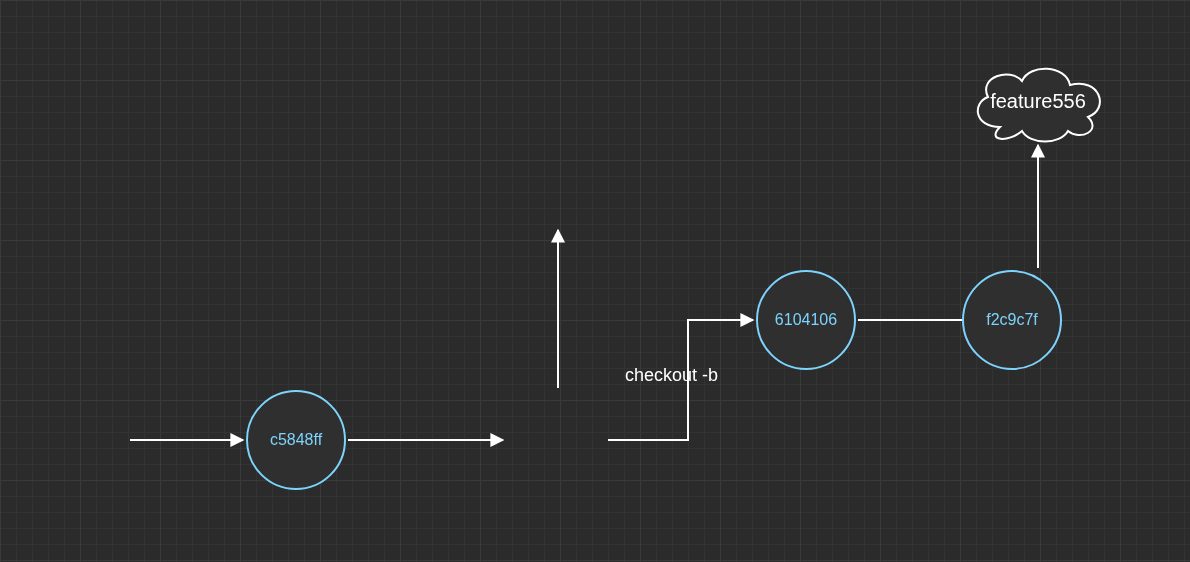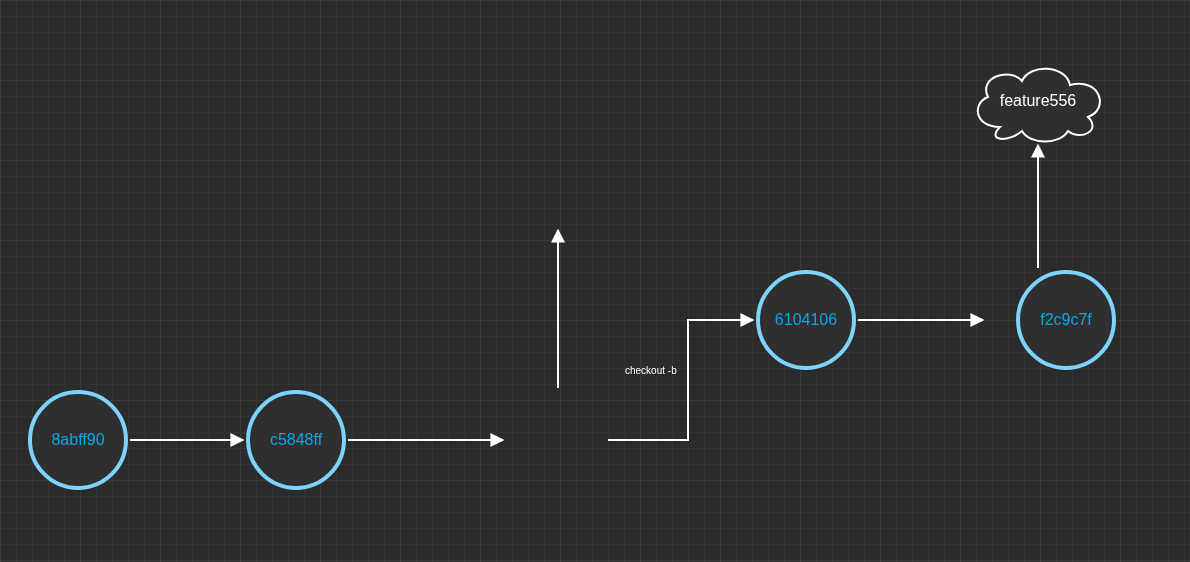--- a/index.html
+++ b/index.html
@@ -24,49 +24,49 @@
   .canvas {
     position: absolute;
     inset: 0;
   }
   .node {
     position: absolute;
     width: 100px;
     height: 100px;
     border-radius: 50%;
     background: #2f2f2f;
-    border: 4px solid #7dd3fc;
-    color: #0ea5e9;
+    border: 2px solid #7dd3fc;
+    color: #7dd3fc;
     display: flex;
     align-items: center;
     justify-content: center;
     font-size: 16px;
     box-sizing: border-box;
     text-align: center;
   }
   .cloud {
     position: absolute;
     color: #fff;
     text-align: center;
-    font-size: 16px;
+    font-size: 20px;
   }
   .cloud svg {
     display: block;
   }
   .cloud .cloud-label {
     position: absolute;
     left: 50%;
     top: 50%;
     transform: translate(-50%, -45%);
     white-space: nowrap;
   }
   .edge-label {
     position: absolute;
     color: #fff;
-    font-size: 10px;
+    font-size: 18px;
     white-space: nowrap;
   }
   svg.connectors {
     position: absolute;
     inset: 0;
     width: 1190px;
     height: 562px;
     pointer-events: none;
   }
 </style>
@@ -90,30 +90,27 @@
 
     <line x1="558" y1="388" x2="558" y2="230" stroke="#fff" stroke-width="2" marker-end="url(#arrow)"></line>
 
     <path d="M 608 440 L 688 440 L 688 320 L 753 320" fill="none" stroke="#fff" stroke-width="2" marker-end="url(#arrow)"></path>
 
     <line x1="858" y1="320" x2="983" y2="320" stroke="#fff" stroke-width="2" marker-end="url(#arrow)"></line>
 
     <line x1="1038" y1="268" x2="1038" y2="145" stroke="#fff" stroke-width="2" marker-end="url(#arrow)"></line>
   </svg>
 
-  <div class="node" style="left:28px; top:390px;">
-    <span>8abff90</span>
-  </div>
   <div class="node" style="left:246px; top:390px;justify-content:center;">
     <span>c5848ff</span>
   </div>
   <div class="node" style="left:756px; top:270px;">
     <span>6104106</span>
   </div>
-  <div class="node" style="left:1016px; top:270px;">
+  <div class="node" style="left:962px; top:270px;">
     <span>f2c9c7f</span>
   </div>
 
   <div class="edge-label" style="left:625px; top:365px;">checkout -b</div>
 
 
   <div class="cloud" style="left:960px; top:55px; width:156px; height:90px;">
     <svg viewBox="0 0 156 90" width="156" height="90">
       <path d="M40 72 C14 72 12 48 28 42 C18 22 50 12 62 26 C70 8 106 10 110 30 C140 22 150 54 128 62 C142 76 120 86 108 76 C100 90 70 90 62 76 C48 88 26 86 40 72 Z" fill="#2f2f2f" stroke="#fff" stroke-width="2"></path>
     </svg>

